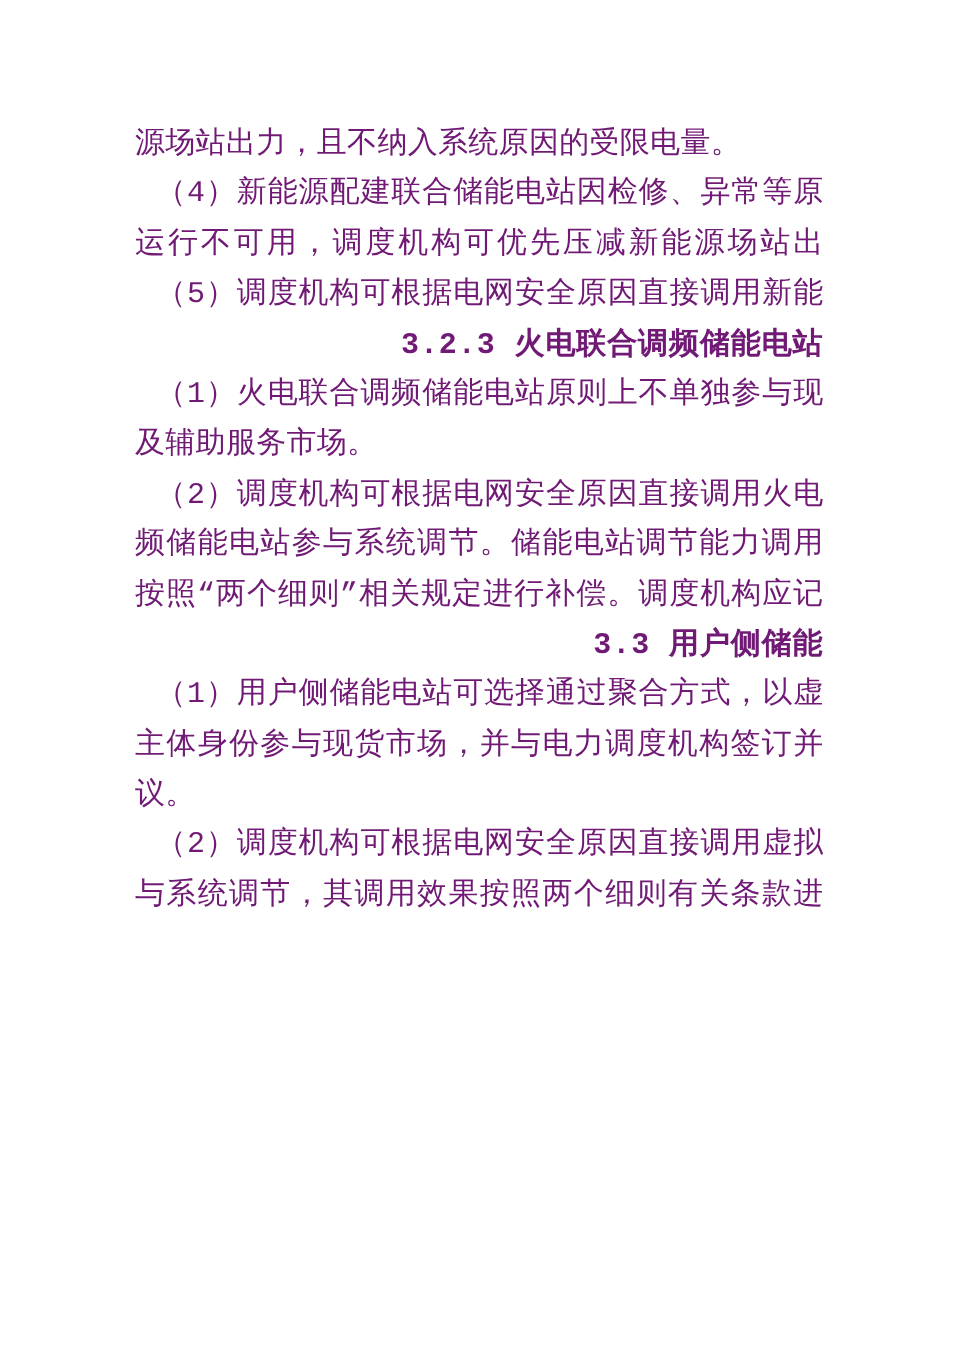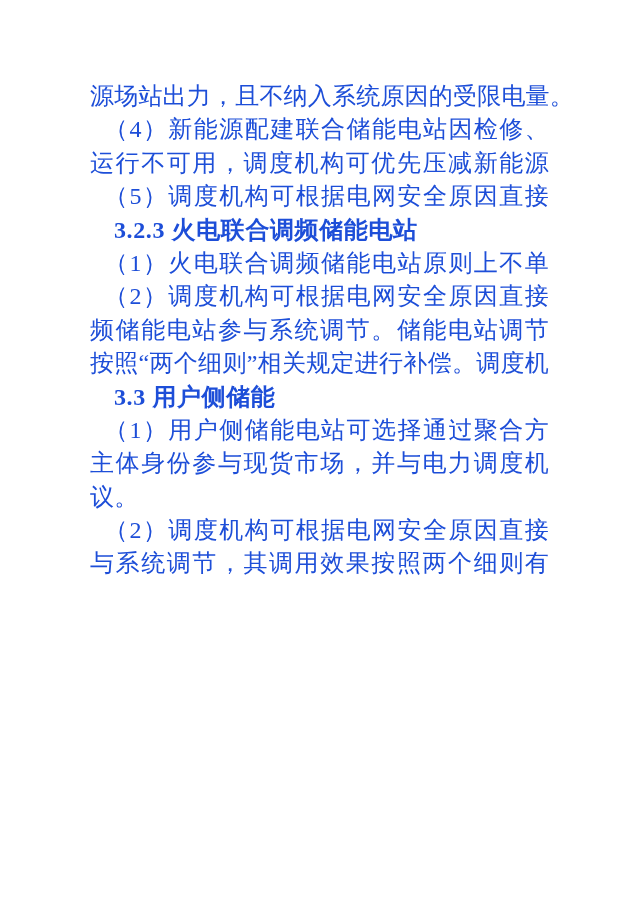--- a/index.html
+++ b/index.html
@@ -20,54 +20,56 @@
     top: 0;
     width: 640px;
     height: 905px;
     background: #ffffff;
   }
   .text-block {
     position: absolute;
     left: 90px;
     top: 80px;
     width: 459px;
-    color: #1d4ed8;
-    font-size: 24px;
+    color: #701a75;
+    font-size: 20px;
     letter-spacing: 0.2px;
+    font-family: Liberation Mono, monospace;
   }
   .line {
     line-height: 33.4px;
     height: 33.4px;
     white-space: nowrap;
     text-align: left;
   }
   .line.fill {
     white-space: normal;
     text-align: justify;
     text-align-last: justify;
     overflow: hidden;
   }
   .line.bold {
     font-weight: bold;
     letter-spacing: 0.6px;
   }
   .line.indent-para { text-indent: 14px; }
-  .line.indent-head { text-indent: 24px; }
+  .line.indent-head { text-indent: 24px; text-align: right; }
 </style>
 </head>
 <body>
 
 <div class="page">
   <div class="text-block">
       <div class="line">源场站出力，且不纳入系统原因的受限电量。</div>
       <div class="line fill indent-para">（4）新能源配建联合储能电站因检修、异常等原因退出</div>
       <div class="line fill">运行不可用，调度机构可优先压减新能源场站出力，且不纳</div>
       <div class="line fill indent-para">（5）调度机构可根据电网安全原因直接调用新能源配建</div>
       <div class="line bold indent-head">3.2.3 火电联合调频储能电站</div>
       <div class="line fill indent-para">（1）火电联合调频储能电站原则上不单独参与现货市场</div>
+      <div class="line">及辅助服务市场。</div>
       <div class="line fill indent-para">（2）调度机构可根据电网安全原因直接调用火电联合调</div>
       <div class="line fill">频储能电站参与系统调节。储能电站调节能力调用效果，可</div>
       <div class="line fill">按照“两个细则”相关规定进行补偿。调度机构应记录原因、</div>
       <div class="line bold indent-head">3.3 用户侧储能</div>
       <div class="line fill indent-para">（1）用户侧储能电站可选择通过聚合方式，以虚拟电厂</div>
       <div class="line fill">主体身份参与现货市场，并与电力调度机构签订并网调度协</div>
       <div class="line">议。</div>
       <div class="line fill indent-para">（2）调度机构可根据电网安全原因直接调用虚拟电厂参</div>
       <div class="line fill">与系统调节，其调用效果按照两个细则有关条款进行补偿。</div>
     </div>

